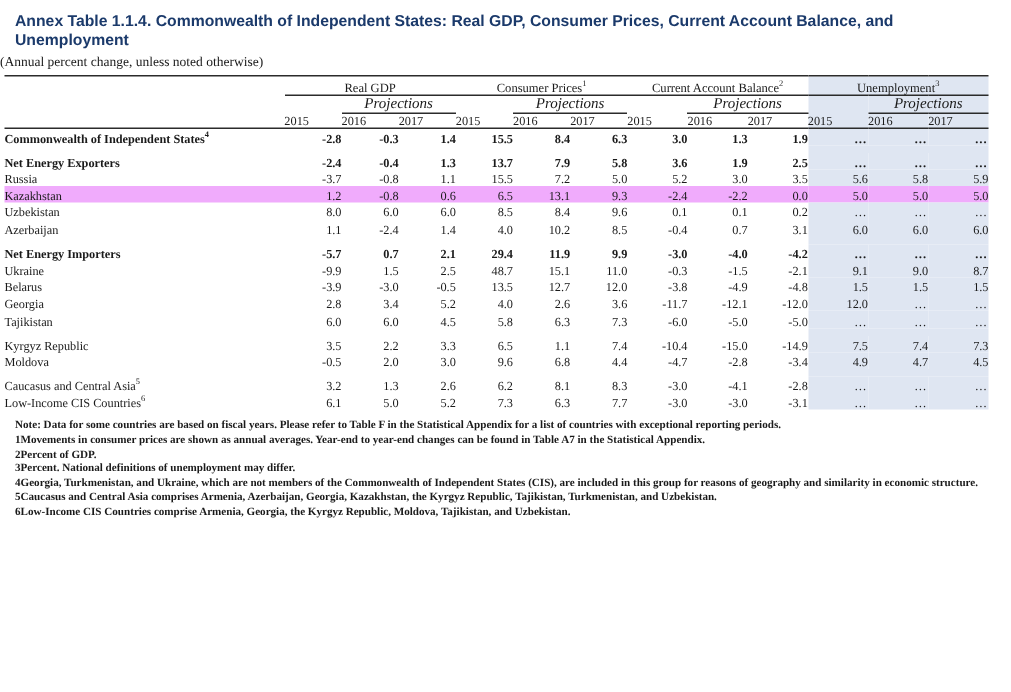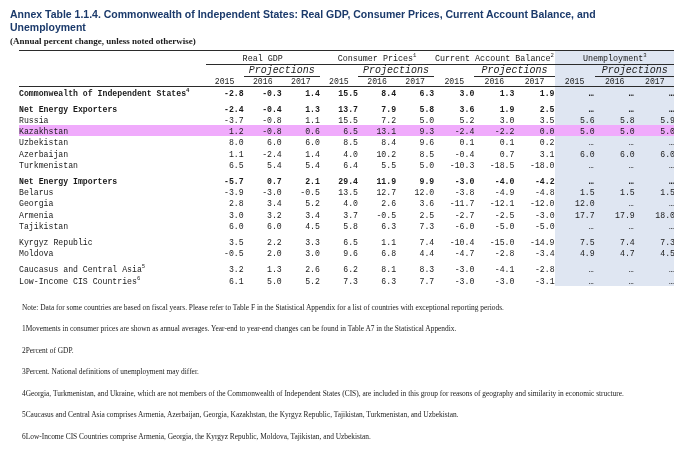--- a/index.html
+++ b/index.html
@@ -26,50 +26,49 @@
     font-weight: bold;
     font-size: 10.5px;
     color: #1b3a6b;
     line-height: 13px;
     padding: 8px 10px 0 10px;
   }
   .subtitle {
     font-family: "Liberation Serif", serif;
     font-size: 9px;
     color: #1a1a1a;
-    padding: 2px 10px 4px 10px;
+    padding: 2px 10px 4px 0;
     font-style: normal;
-    font-weight: bold;
   }
   table.main {
     border-collapse: collapse;
     width: 656px;
-    margin-left: 19px;
-    font-family: Liberation Mono, monospace;
+    margin-left: 3px;
+    font-family: Liberation Serif, serif;
     font-size: 8.2px;
   }
   table.main td, table.main th {
     padding: 0;
     vertical-align: bottom;
     white-space: nowrap;
   }
   .grp-head {
     text-align: center;
     font-size: 8.4px;
     font-weight: normal;
     padding-bottom: 1px;
   }
   .proj-head {
     text-align: center;
     font-size: 10px;
     font-style: italic;
     padding-bottom: 1px;
   }
   .yr-head {
-    text-align: center;
+    text-align: left;
     font-size: 8.2px;
     padding-bottom: 2px;
   }
   .rule-top td { border-top: 1.1px solid #2b2b2b; }
   .rule-thin td { border-bottom: 0.6px solid #2b2b2b; }
   .line-under { border-bottom: 0.6px solid #2b2b2b; }
   .namecell {
     text-align: left;
     padding-left: 0;
     padding-right: 4px;
@@ -90,21 +89,21 @@
     background: #f0abfc;
   }
   .dots { text-align: right; padding-right: 6px; letter-spacing: 1px; }
   .notes {
     font-family: "Liberation Serif", serif;
     font-size: 7.4px;
     line-height: 9.6px;
     padding: 5px 12px 0 10px;
     color: #1a1a1a;
   }
-  .notes p { margin: 12px; }
+  .notes p { margin: 0; font-weight: bold; }
   sup { font-size: 5.6px; vertical-align: super; line-height: 0; }
 </style>
 </head>
 <body>
 
 <div class="page">
 
   <div class="title">Annex Table 1.1.4. Commonwealth of Independent States: Real GDP, Consumer Prices, Current Account Balance, and Unemployment</div>
   <div class="subtitle">(Annual percent change, unless noted otherwise)</div>
 
@@ -254,53 +253,53 @@
           <td class="num">4.0</td>
           <td class="num">10.2</td>
           <td class="num">8.5</td>
           <td class="num">-0.4</td>
           <td class="num">0.7</td>
           <td class="num">3.1</td>
           <td class="num shade">6.0</td>
           <td class="num shade">6.0</td>
           <td class="num shade">6.0</td>
         </tr>
-        <tr class="rowh">
-          <td class="namecell indent1">Turkmenistan</td>
-          <td class="num">6.5</td>
-          <td class="num">5.4</td>
-          <td class="num">5.4</td>
-          <td class="num">6.4</td>
-          <td class="num">5.5</td>
-          <td class="num">5.0</td>
-          <td class="num">-10.3</td>
-          <td class="num">-18.5</td>
-          <td class="num">-18.0</td>
-          <td class="dots shade">…</td>
-          <td class="dots shade">…</td>
-          <td class="dots shade">…</td>
-        </tr>
         <tr class="spacer">
           <td colspan="10"></td>
           <td colspan="3" class="shade"></td>
         </tr>
         <tr class="rowh">
           <td class="namecell bold">Net Energy Importers</td>
           <td class="num bold">-5.7</td>
           <td class="num bold">0.7</td>
           <td class="num bold">2.1</td>
           <td class="num bold">29.4</td>
           <td class="num bold">11.9</td>
           <td class="num bold">9.9</td>
           <td class="num bold">-3.0</td>
           <td class="num bold">-4.0</td>
           <td class="num bold">-4.2</td>
           <td class="dots shade bold">…</td>
           <td class="dots shade bold">…</td>
           <td class="dots shade bold">…</td>
+        </tr>
+        <tr class="rowh">
+          <td class="namecell indent1">Ukraine</td>
+          <td class="num">-9.9</td>
+          <td class="num">1.5</td>
+          <td class="num">2.5</td>
+          <td class="num">48.7</td>
+          <td class="num">15.1</td>
+          <td class="num">11.0</td>
+          <td class="num">-0.3</td>
+          <td class="num">-1.5</td>
+          <td class="num">-2.1</td>
+          <td class="num shade">9.1</td>
+          <td class="num shade">9.0</td>
+          <td class="num shade">8.7</td>
         </tr>
         <tr class="rowh">
           <td class="namecell indent1">Belarus</td>
           <td class="num">-3.9</td>
           <td class="num">-3.0</td>
           <td class="num">-0.5</td>
           <td class="num">13.5</td>
           <td class="num">12.7</td>
           <td class="num">12.0</td>
           <td class="num">-3.8</td>
@@ -319,35 +318,20 @@
           <td class="num">2.6</td>
           <td class="num">3.6</td>
           <td class="num">-11.7</td>
           <td class="num">-12.1</td>
           <td class="num">-12.0</td>
           <td class="num shade">12.0</td>
           <td class="dots shade">…</td>
           <td class="dots shade">…</td>
         </tr>
         <tr class="rowh">
-          <td class="namecell indent1">Armenia</td>
-          <td class="num">3.0</td>
-          <td class="num">3.2</td>
-          <td class="num">3.4</td>
-          <td class="num">3.7</td>
-          <td class="num">-0.5</td>
-          <td class="num">2.5</td>
-          <td class="num">-2.7</td>
-          <td class="num">-2.5</td>
-          <td class="num">-3.0</td>
-          <td class="num shade">17.7</td>
-          <td class="num shade">17.9</td>
-          <td class="num shade">18.0</td>
-        </tr>
-        <tr class="rowh">
           <td class="namecell indent1">Tajikistan</td>
           <td class="num">6.0</td>
           <td class="num">6.0</td>
           <td class="num">4.5</td>
           <td class="num">5.8</td>
           <td class="num">6.3</td>
           <td class="num">7.3</td>
           <td class="num">-6.0</td>
           <td class="num">-5.0</td>
           <td class="num">-5.0</td>

